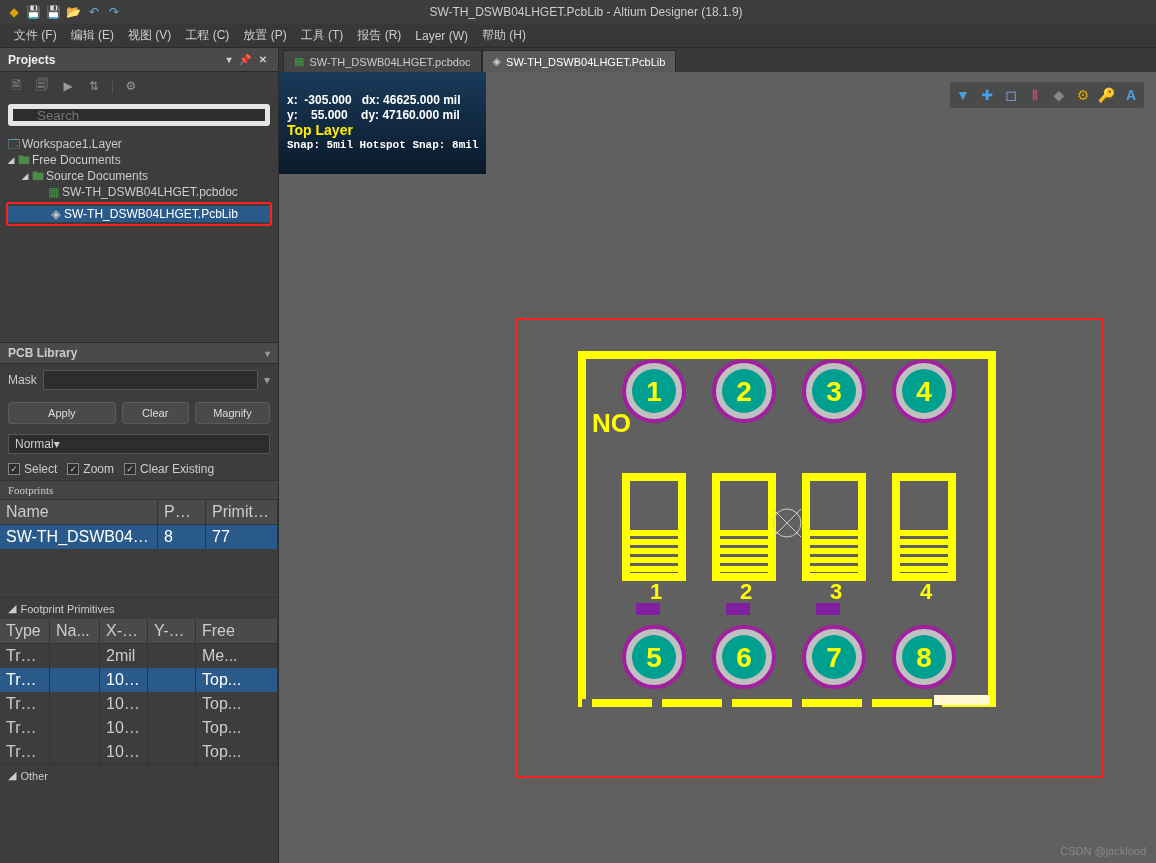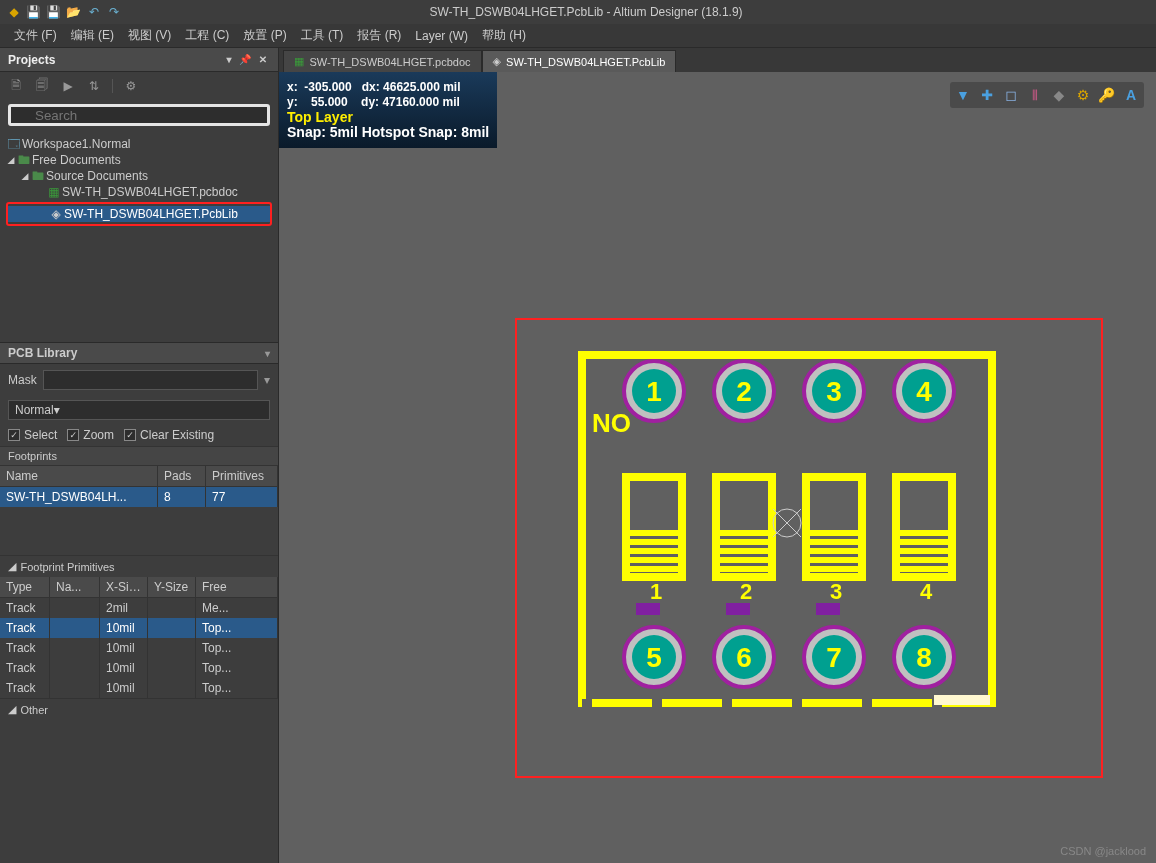--- a/index.html
+++ b/index.html
@@ -62,21 +62,21 @@
   align-items: center;
   padding: 0 8px;
   gap: 10px;
 }
 .panel-toolbar .tb-btn { width: 16px; height: 16px; display: flex; align-items: center; justify-content: center; color: #999; }
 .search-row { padding: 4px 8px; }
 .search-box {
   width: 100%;
   height: 22px;
   background: #2d2d2d;
-  border: 3px solid #e5e5e5;
+  border: 5px solid #e5e5e5;
   border-radius: 3px;
   color: #aaa;
   padding: 0 6px 0 24px;
   position: relative;
 }
 .search-wrap { position: relative; }
 .search-wrap .search-icon { position: absolute; left: 6px; top: 4px; color: #888; }
 .tree {
   padding: 6px;
   font-size: 12px;
@@ -118,23 +118,23 @@
   height: 20px;
   background: #2d2d2d;
   border: 1px solid #555;
   display: flex;
   align-items: center;
   padding: 0 6px;
 }
 .checks { display: flex; gap: 10px; padding: 4px 8px; align-items: center; }
 .chk { display: flex; align-items: center; gap: 4px; }
 .chk-box { width: 12px; height: 12px; border: 1px solid #888; background: #2d2d2d; display: flex; align-items: center; justify-content: center; font-size: 9px; color: #ccc; }
-.sub-header { background: #454545; padding: 3px 8px; font-size: 11px; border-top: 1px solid #333; border-bottom: 1px solid #333; }
+.sub-header { background: #454545; padding: 3px 8px; font-size: 11px; border-top: 1px solid #333; border-bottom: 1px solid #333; font-family: Liberation Serif, serif; }
 .grid-header { display: flex; background: #4a4a4a; border-bottom: 1px solid #333; }
-.grid-header .col, .grid-row .col { padding: 3px 6px; border-right: 1px solid #333; font-size: 12px; overflow: hidden; white-space: nowrap; text-overflow: ellipsis; }
+.grid-header .col, .grid-row .col { padding: 3px 6px; border-right: 1px solid #333; font-size: 16px; overflow: hidden; white-space: nowrap; text-overflow: ellipsis; }
 .grid-row { display: flex; }
 .grid-row.sel { background: #2a5a8a; color: #fff; }
 .col-name { flex: 1; }
 .col-pads { width: 48px; }
 .col-prim { width: 72px; text-align: left; }
 .prim-grid .col-t { width: 50px; }
 .prim-grid .col-n { width: 50px; }
 .prim-grid .col-x { width: 48px; }
 .prim-grid .col-y { width: 48px; }
 .prim-grid .col-l { flex: 1; }
@@ -152,29 +152,29 @@
   gap: 5px;
   font-size: 11px;
   color: #ccc;
 }
 .doc-tab.active { background: #5a5a5a; color:#fff;}
 .canvas { flex: 1; position: relative; background: #606060; background-image: radial-gradient(circle, #707070 0.5px, transparent 0.5px); background-size: 10px 10px; overflow: hidden; }
 .hud {
   position: absolute; top: 0; left: 0;
   background: linear-gradient(#1a3a5a, #0a1a2a);
   color: #fff;
-  padding: 8px 8px;
+  padding: 21px 8px;
   font-family: Tahoma, sans-serif;
   font-size: 12px;
   font-weight: bold;
   line-height: 15px;
   min-width: 200px;
 }
 .hud .layer { color: #ffee00; font-size: 14px; }
-.hud .snap { color: #fff; font-weight: bold; font-size:14px;}
+.hud .snap { color: #fff; font-weight: bold; font-size:11px;font-family:Liberation Mono, monospace;}
 .right-toolbar {
   position: absolute; top: 10px; right: 12px;
   display: flex; gap: 4px;
   background: rgba(60,60,60,0.6);
   padding: 3px;
   border-radius: 3px;
 }
 .rt-btn { width: 20px; height: 20px; display: flex; align-items: center; justify-content: center; color: #ccc; font-size: 14px; }
 .red-frame {
   position: absolute;
@@ -236,21 +236,21 @@
     </div>
     <div class="search-row">
       <div class="search-wrap">
         <span class="search-icon">🔍</span>
         <input class="search-box" placeholder="Search" style="">
       </div>
     </div>
     <div class="tree">
       <div class="tree-row">
           <span class="icon" style="color:#6ab0d0">🗔</span>
-          <span>Workspace1.Normal</span>
+          <span>Workspace1.Layer</span>
         </div>
       <div class="tree-row">
           <span class="caret">◢</span>
           <span class="icon" style="color:#4a8a4a">🖿</span>
           <span>Free Documents</span>
         </div>
       <div class="tree-row">
           <span class="tree-indent" style="width:14px"></span>
           <span class="caret">◢</span>
           <span class="icon" style="color:#4a8a4a">🖿</span>
@@ -272,20 +272,25 @@
     <div style="flex:0 0 110px"></div>
 
     <div class="section-header">
       <span>PCB Library</span>
       <span class="sh-ctrl">▾</span>
     </div>
     <div class="mask-row">
       <span>Mask</span>
       <input style="">
       <span style="color:#999">▾</span>
+    </div>
+    <div class="btn-row">
+      <div class="btn" style="flex:1.3">Apply</div>
+      <div class="btn" style="flex:0.8">Clear</div>
+      <div class="btn" style="flex:0.9">Magnify</div>
     </div>
     <div class="combo">
       <span>Normal</span>
         <span>▾</span>
     </div>
     <div class="checks">
       <span class="chk">
           <span class="chk-box">✓</span>
           <span>Select</span>
         </span>

